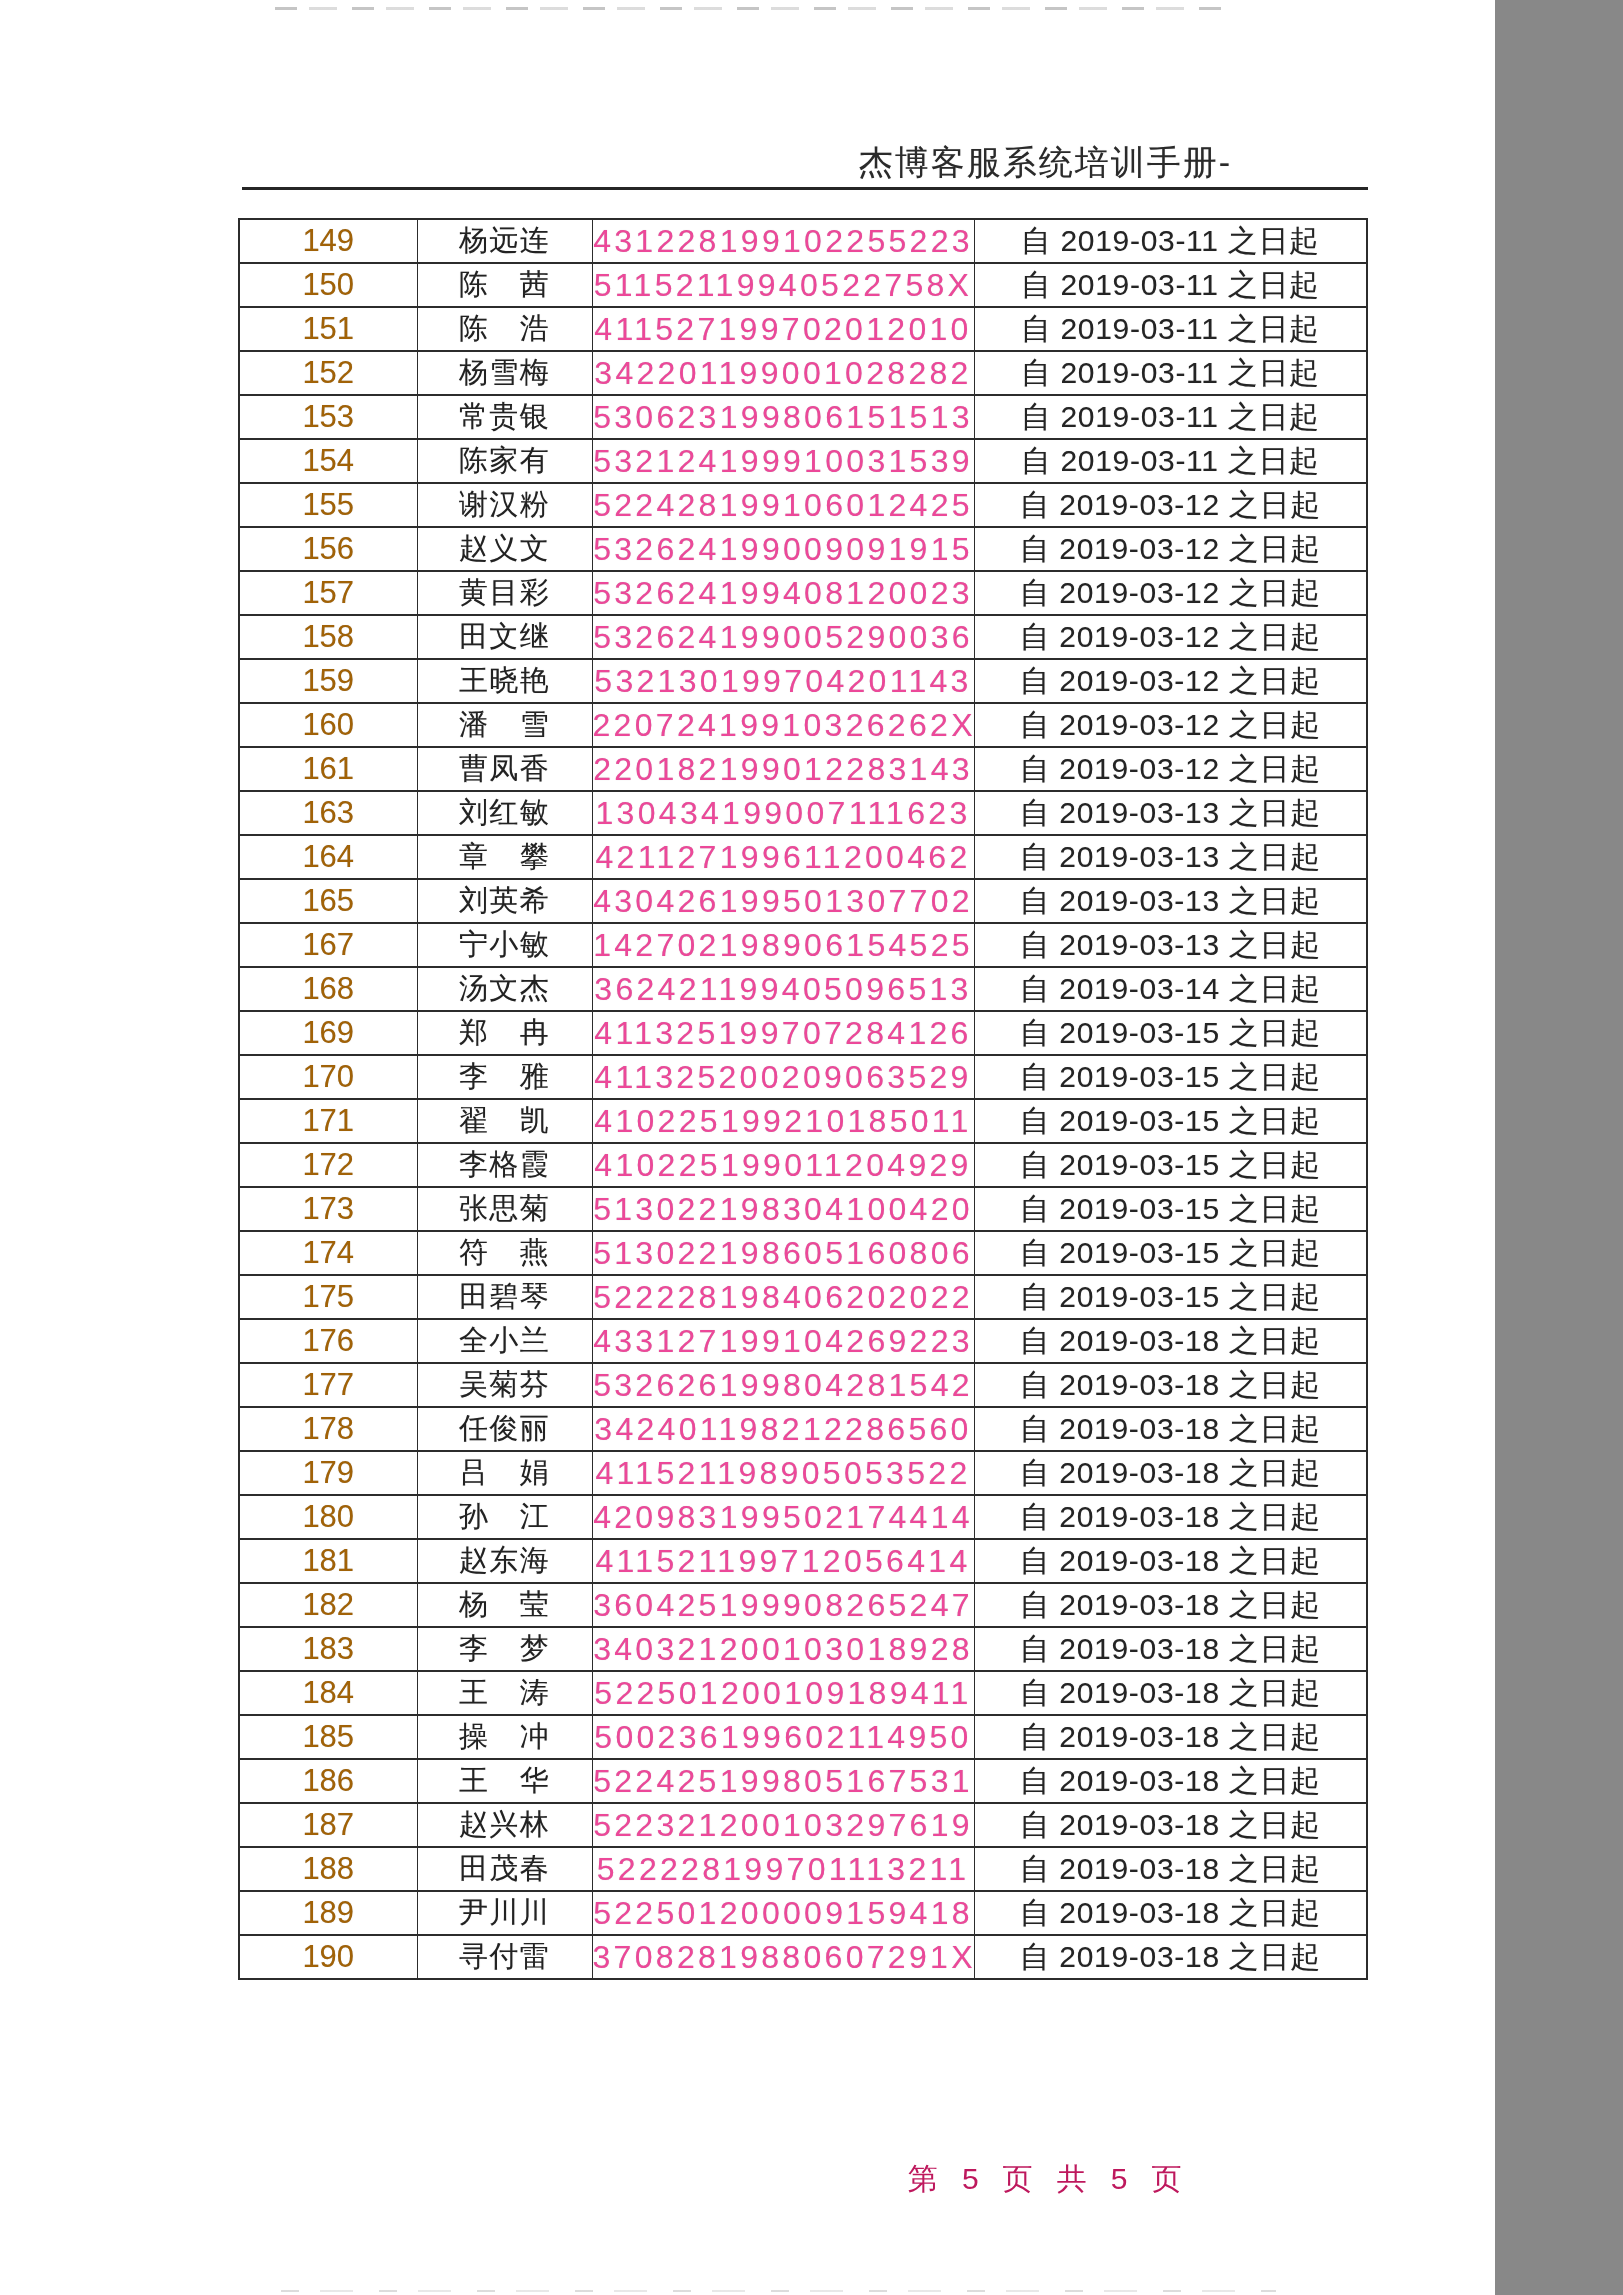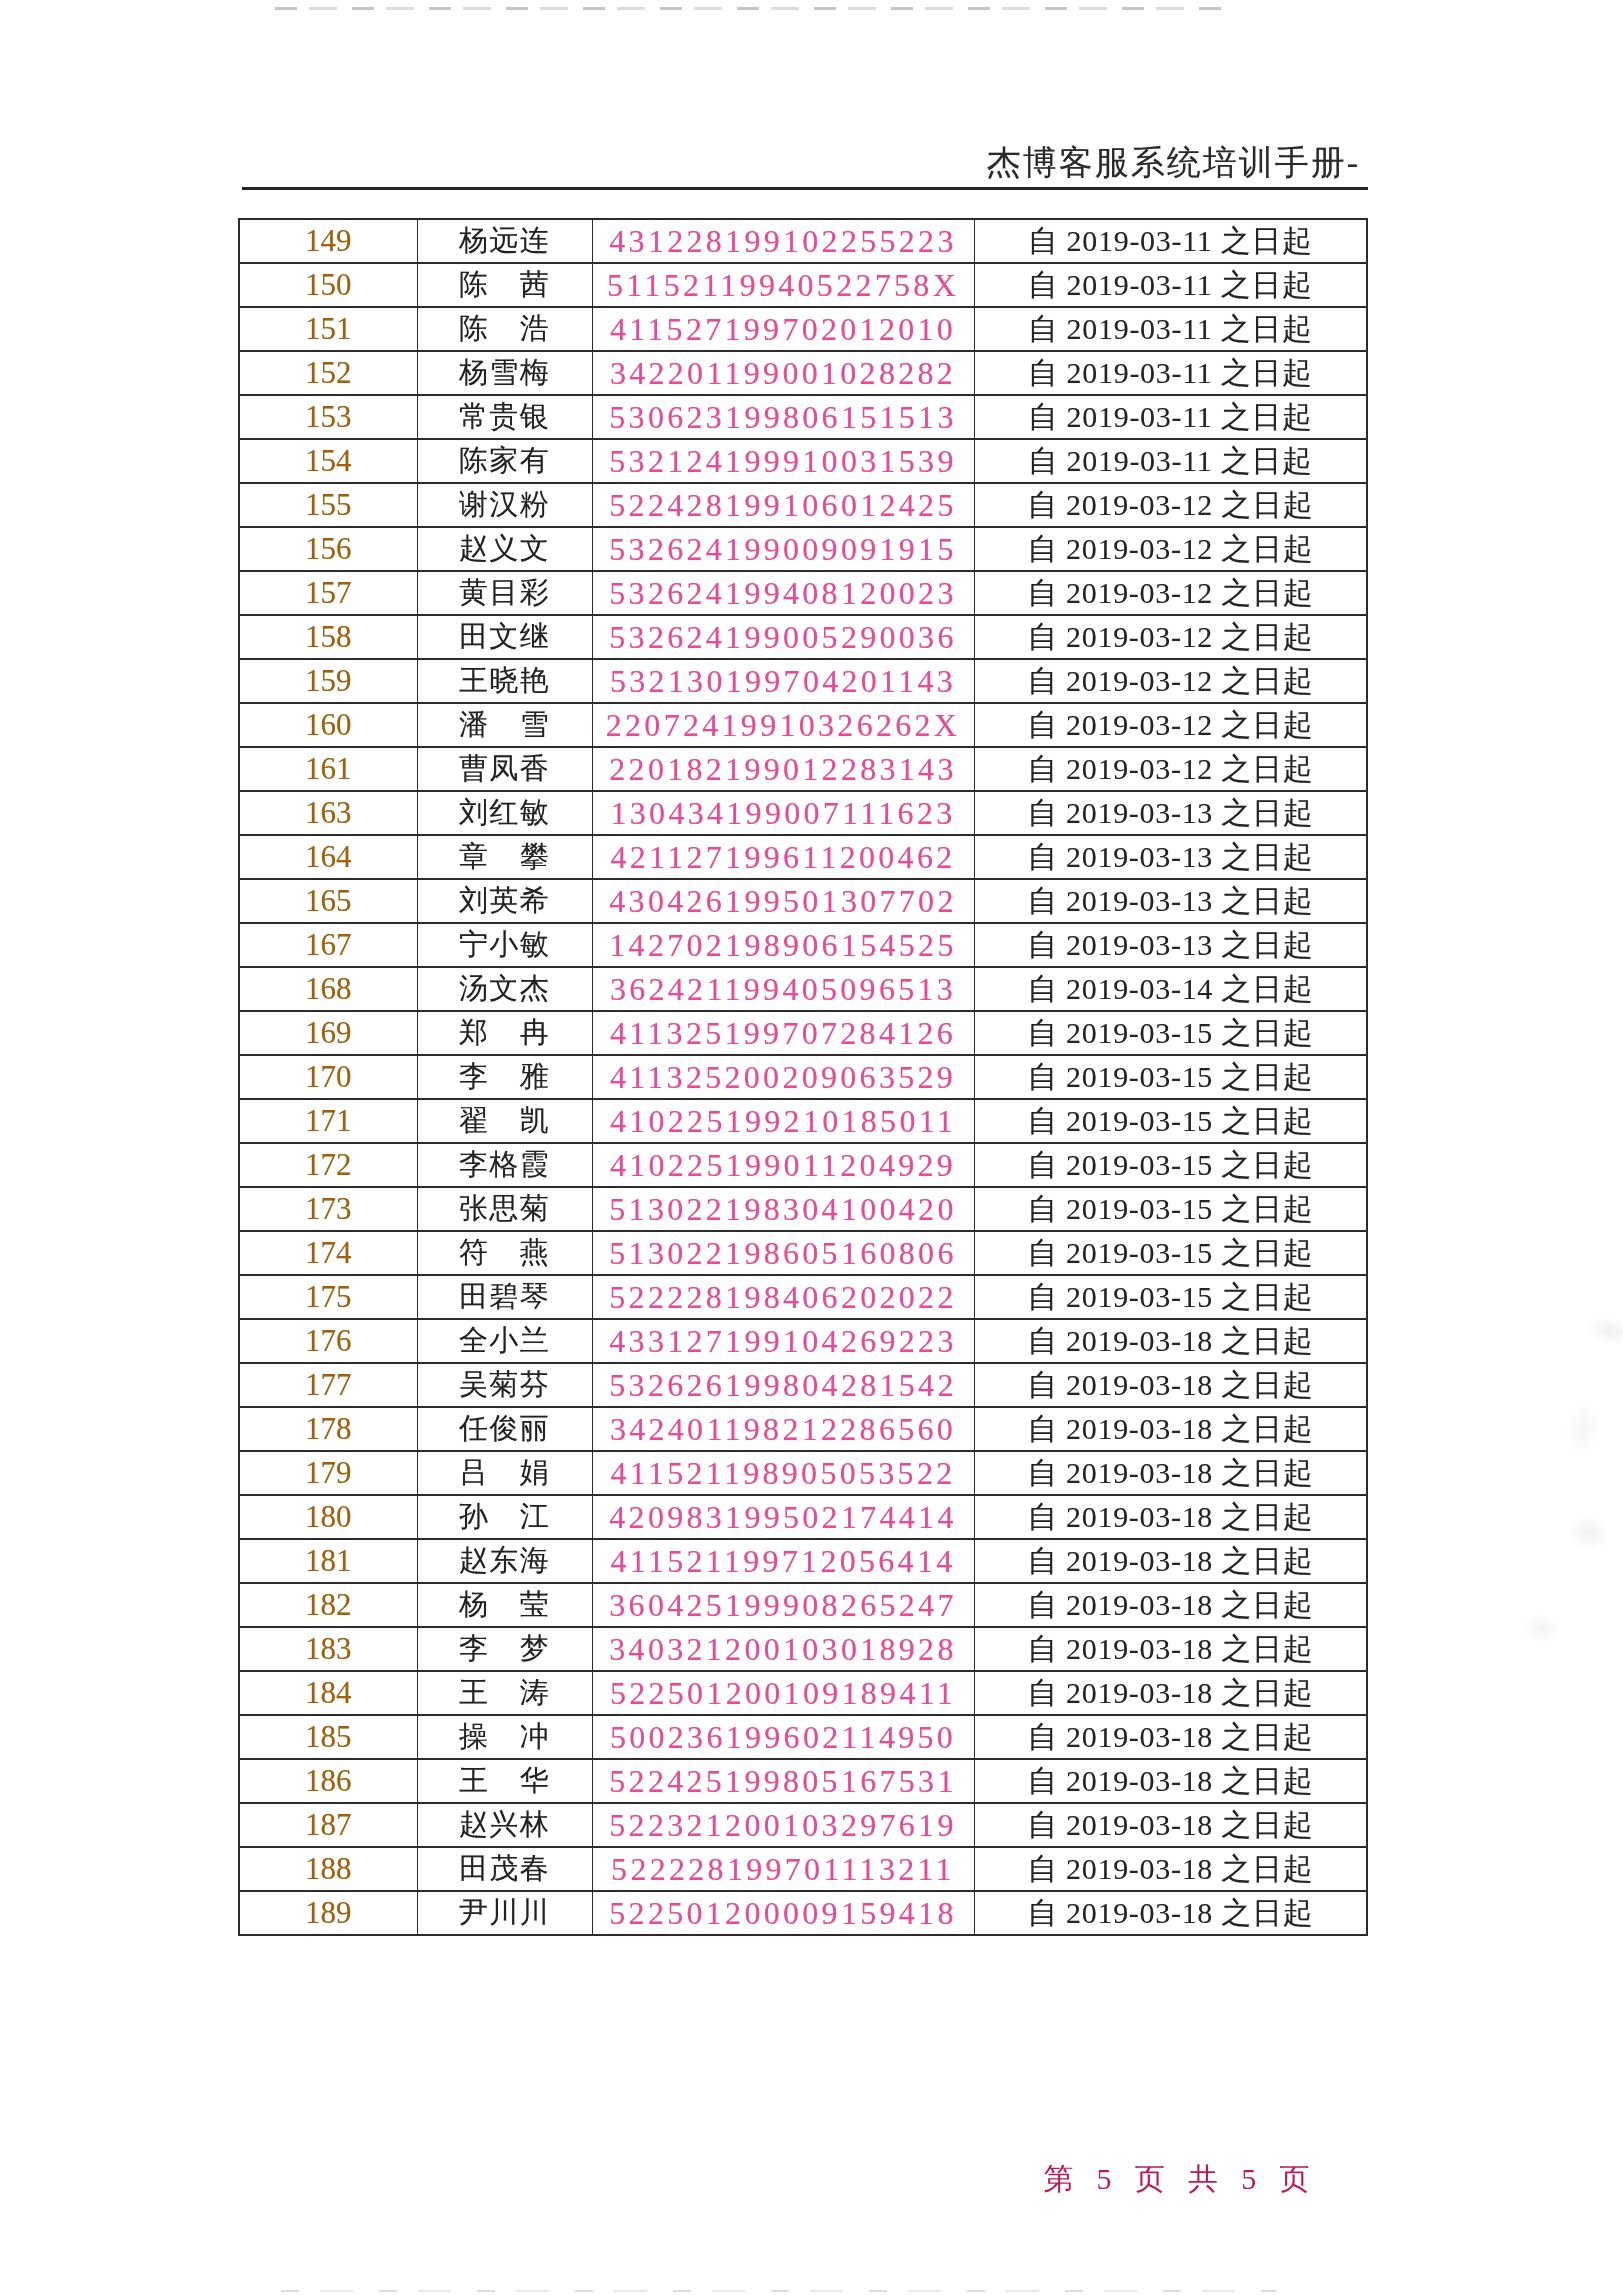--- a/index.html
+++ b/index.html
@@ -1,21 +1,21 @@
 <!DOCTYPE html>
 <html style="font-size:10.5px"><head>
 <meta charset="utf-8">
 <style>
   html, body { margin: 0; padding: 0; background: #888; }
   .page {
     position: relative;
-    width: 1623px;
+    width: 1495px;
     height: 2295px;
     background: #ffffff;
-    font-family: Liberation Serif, serif;
+    font-family: Liberation Sans, sans-serif;
     color: #1e1e1e;
     overflow: hidden;
   }
 
   
   .top-artifact {
     position: absolute; left: 275px; top: 7.2px; width: 949px; height: 2.6px;
     background: repeating-linear-gradient(90deg,
       rgba(110,110,110,0.40) 0px 22px, rgba(110,110,110,0.0) 22px 34px,
       rgba(130,130,130,0.28) 34px 62px, rgba(130,130,130,0.0) 62px 77px);
@@ -386,20 +386,26 @@
       <td class="c-date">自 2019-03-18 之日起</td>
     </tr>
 
     <tr>
       <td class="c-no">189</td>
       <td class="c-name">尹川川</td>
       <td class="c-id">522501200009159418</td>
       <td class="c-date">自 2019-03-18 之日起</td>
     </tr>
 
+    <tr>
+      <td class="c-no">190</td>
+      <td class="c-name">寻付雷</td>
+      <td class="c-id">37082819880607291X</td>
+      <td class="c-date">自 2019-03-18 之日起</td>
+    </tr>
   </tbody>
   </table>
 
   <div class="page-footer">第 5 页 共 5 页</div>
 
   <div class="watermark"></div>
 
   <div class="bottom-artifact"></div>
 
 </div>

